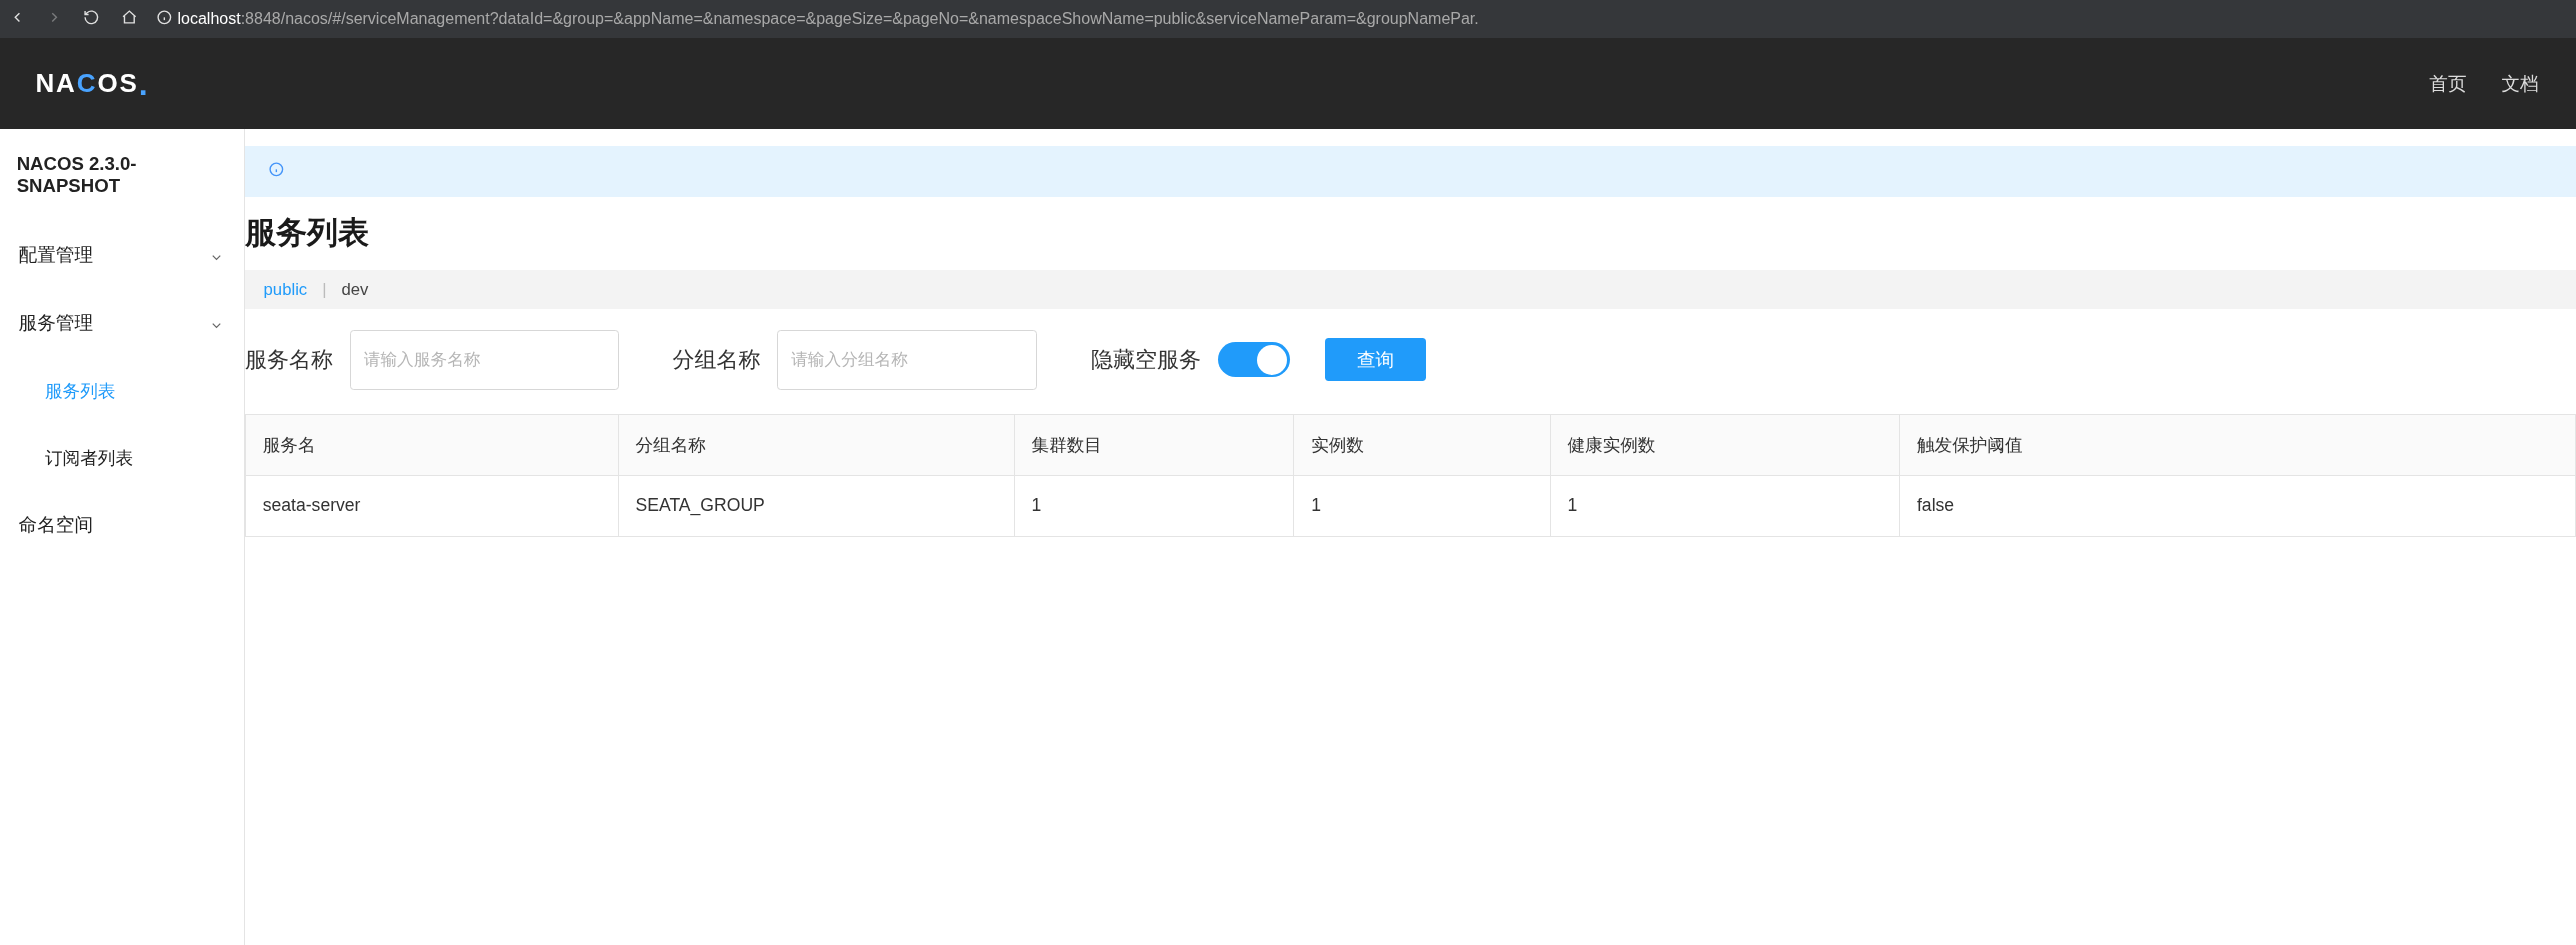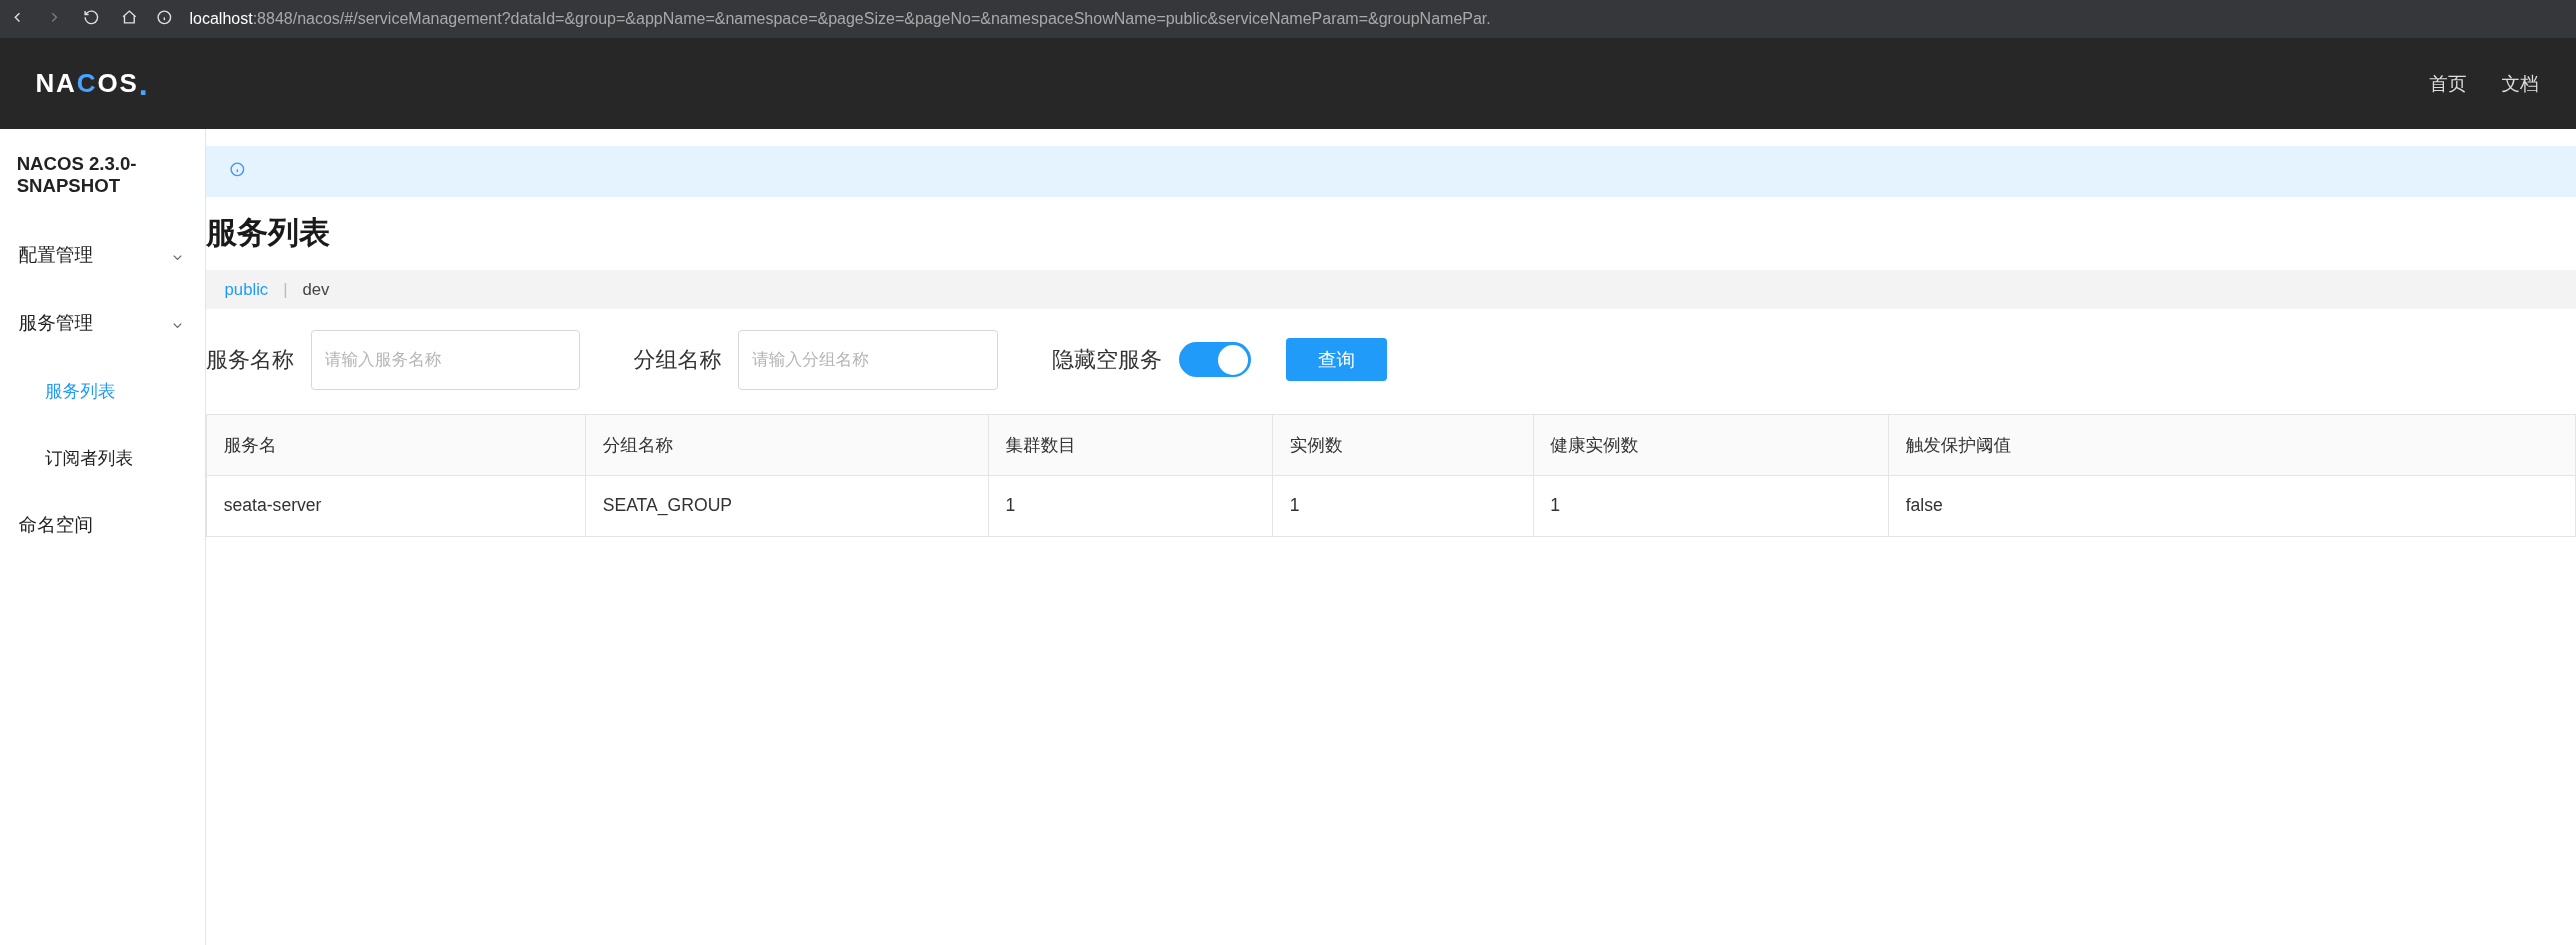--- a/index.html
+++ b/index.html
@@ -18,37 +18,37 @@
     --info-icon:#4494f9;
     --tab-bg:#f3f3f3;
     --row-h:61px;
   }
   *{box-sizing:border-box;}
   html,body{margin:0;padding:0;font-family:-apple-system,BlinkMacSystemFont,"Segoe UI",Helvetica,Arial,sans-serif;color:var(--text-dark);background:#fff;}
   
   .browser-bar{height:38px;background:var(--bg-browser);display:flex;align-items:center;padding:0 9.3px;gap:13px;color:#e8e8e8;font-size:16px;overflow:hidden;}
   .nav-icons{display:flex;align-items:center;gap:20.4px;margin-right:5.6px;}
   .nav-icons svg{width:16.7px;height:16.7px;stroke:#e0e0e0;}
-  .url-zone{display:flex;align-items:center;gap:17px;flex:1;min-width:0;}
+  .url-zone{display:flex;align-items:center;gap:5px;flex:1;min-width:0;}
   .url-text{white-space:nowrap;overflow:hidden;color:#a9a9a9;}
   .url-text .host{color:#fff;}
   
   .app-header{height:91px;background:var(--header-dark);display:flex;align-items:center;padding:0 28px;}
   .logo{display:flex;align-items:center;font-weight:700;font-size:26px;letter-spacing:1.9px;margin-left:7.4px;}
   .logo .n{color:#fff;}
   .logo .a{color:#fff;}
   .logo .c{color:#49a3ff;}
   .logo .o{color:#fff;}
   .logo .s{color:#fff;}
   .logo .dot{color:#49a3ff;font-size:32px;line-height:0;}
   .header-links{margin-left:auto;display:flex;gap:35px;margin-right:9.3px;}
   .header-links a{color:#dcdcdc;text-decoration:none;font-size:18.6px;cursor:pointer;}
   
   .app-body{display:flex;min-height:calc(100vh - 129px);}
-  .sidebar{width:206px;border-right:0.9px solid var(--border);background:#fff;}
+  .sidebar{width:245px;border-right:0.9px solid var(--border);background:#fff;}
   .content{flex:1;padding:0 0 28px 0;overflow:hidden;}
   
   .version{padding:24px 16.7px 24px 16.7px;font-size:18.6px;font-weight:700;color:#222;}
   .side-item{display:flex;align-items:center;justify-content:space-between;padding:0 20.4px 0 18.6px;height:68px;font-size:18.6px;color:#222;cursor:pointer;}
   .side-item.sub{padding-left:45px;font-size:17.6px;height:67px;}
   .side-item.active{color:var(--accent);}
   .chev{width:15px;height:15px;}
   .chev svg{width:15px;height:15px;stroke:#666;}
   
   .content-inner{padding:0 0 0 0;}

